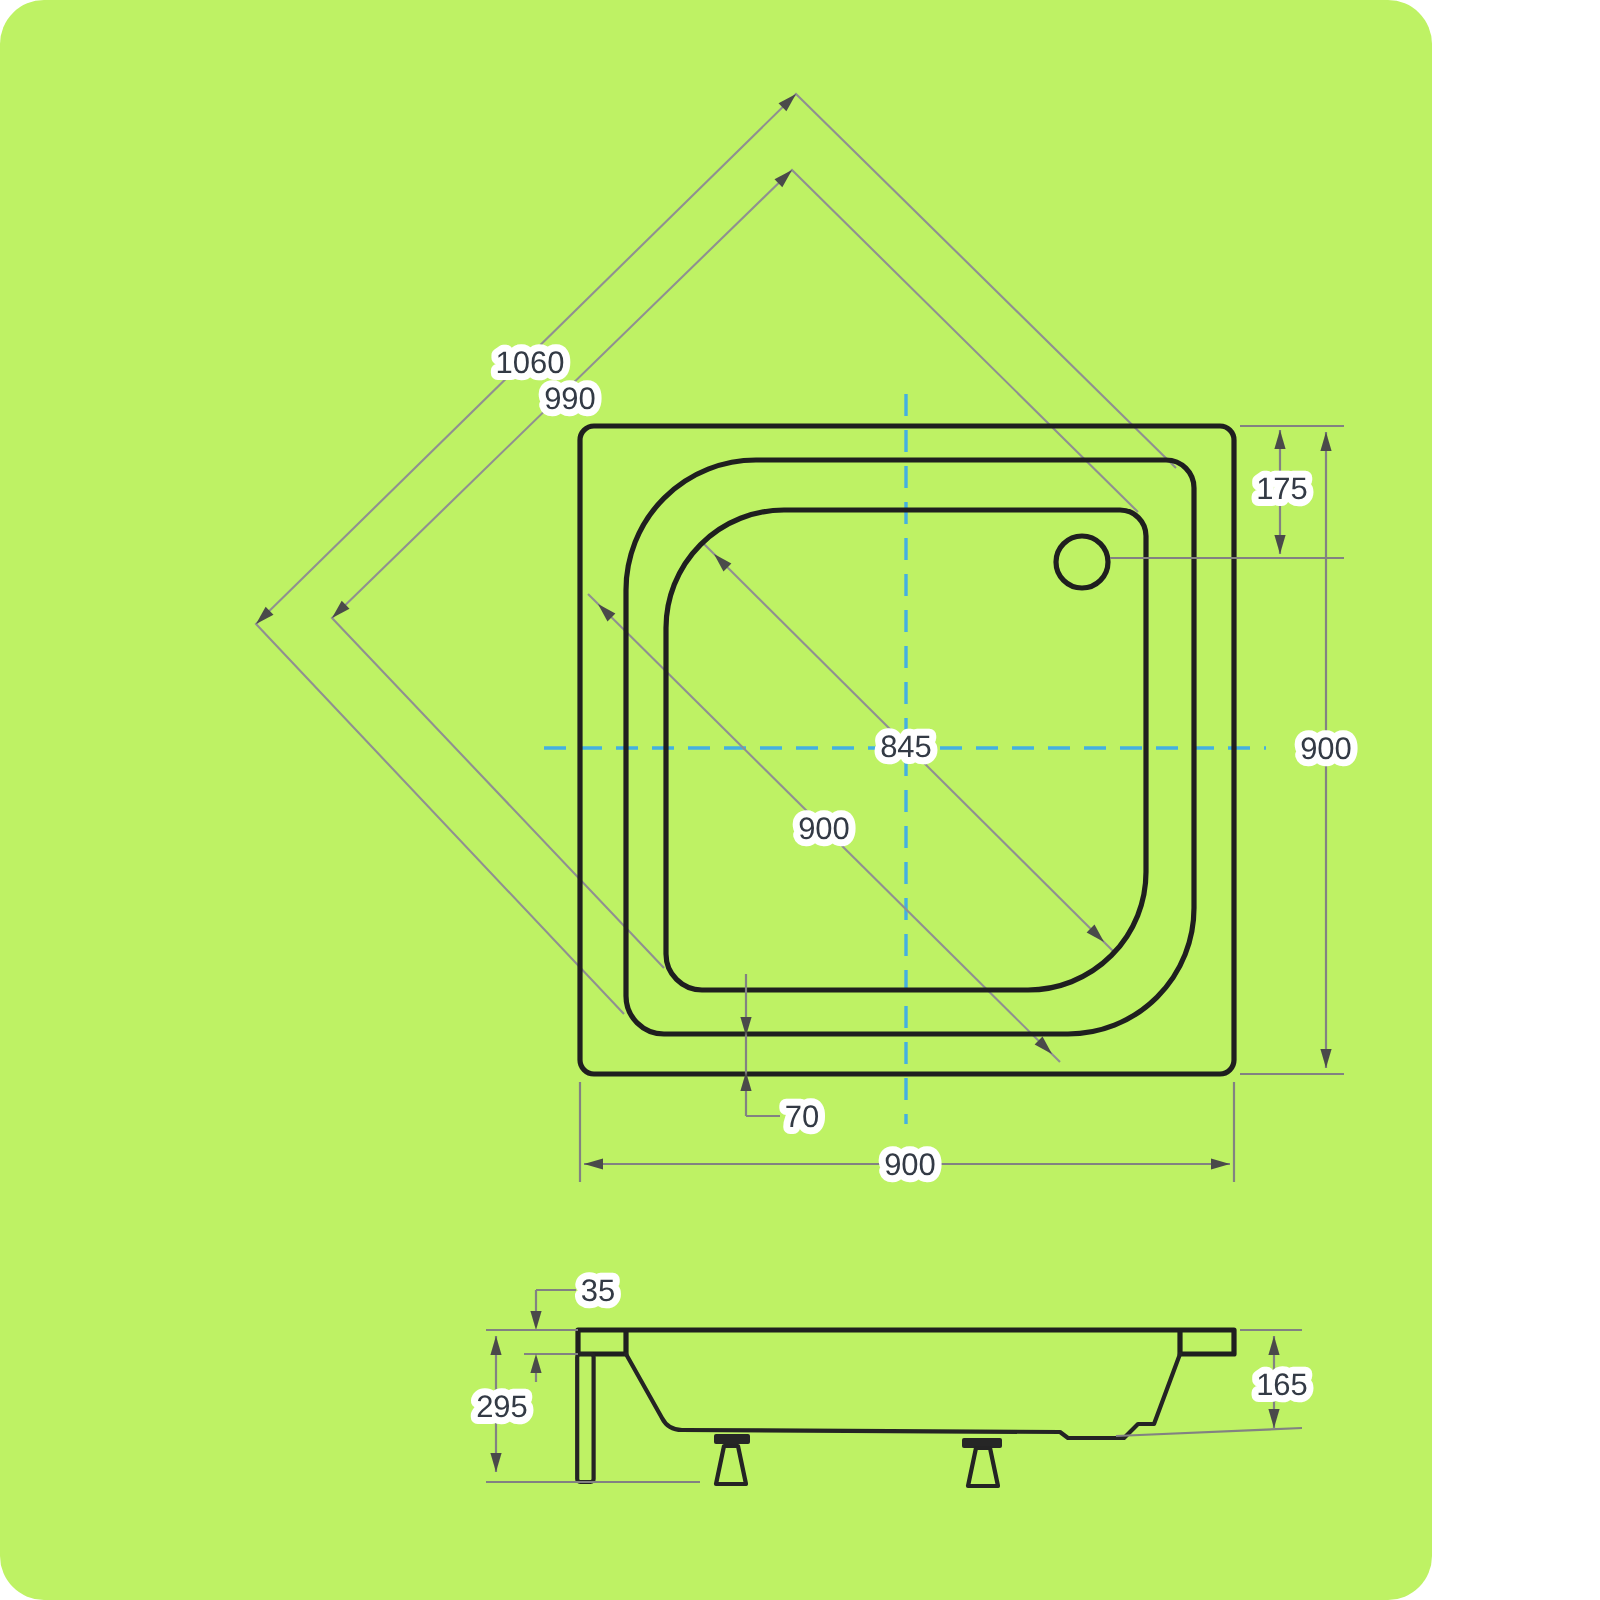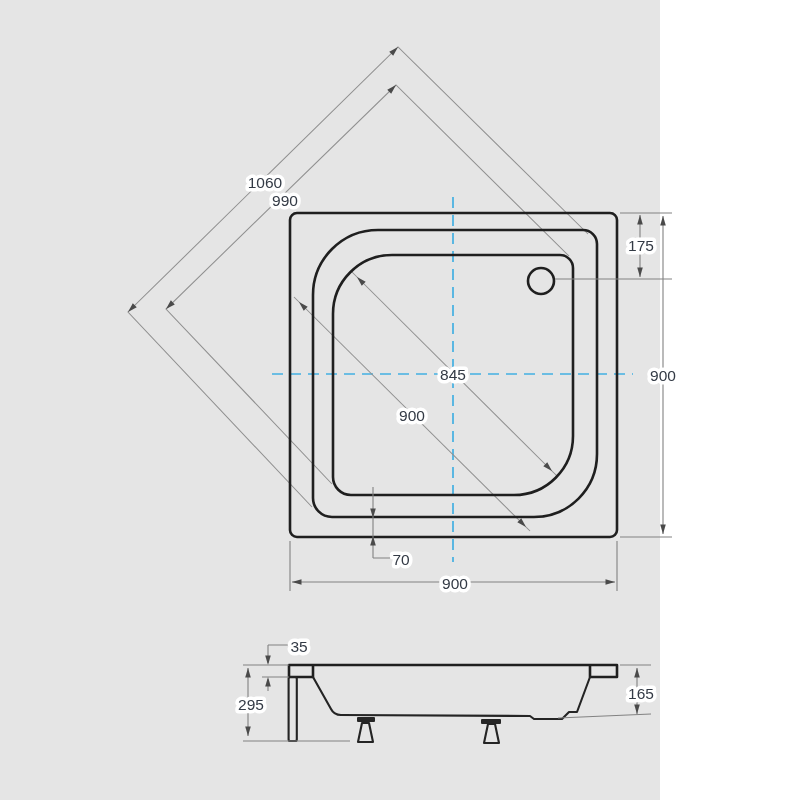--- a/index.html
+++ b/index.html
@@ -4,21 +4,21 @@
 <style>
   html, body {
     margin: 0;
     padding: 0;
     background: #ffffff;
     width: 800px;
     height: 800px;
     overflow: hidden;
     font-family: "Liberation Sans", sans-serif;
   }
-  .stage { width: 660px; height: 800px; background: #e5e5e5; }
+  .stage { width: 716px; height: 800px; background: #bef264; border-radius: 22px; }
   svg { display: block; }
   .outline {
     stroke: #1f1f1f;
     stroke-width: 2.6;
     fill: none;
     stroke-linejoin: round;
     stroke-linecap: round;
   }
   .outline-thin {
     stroke: #242424;

